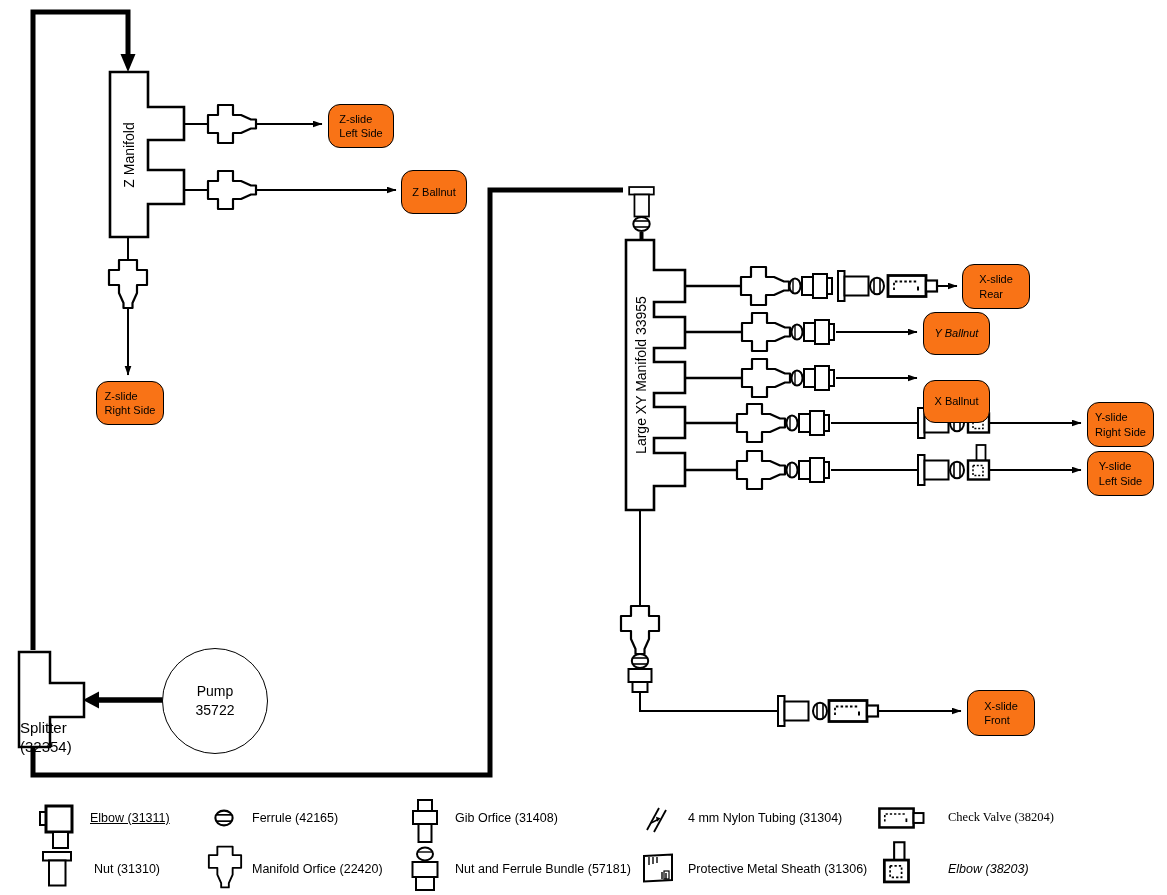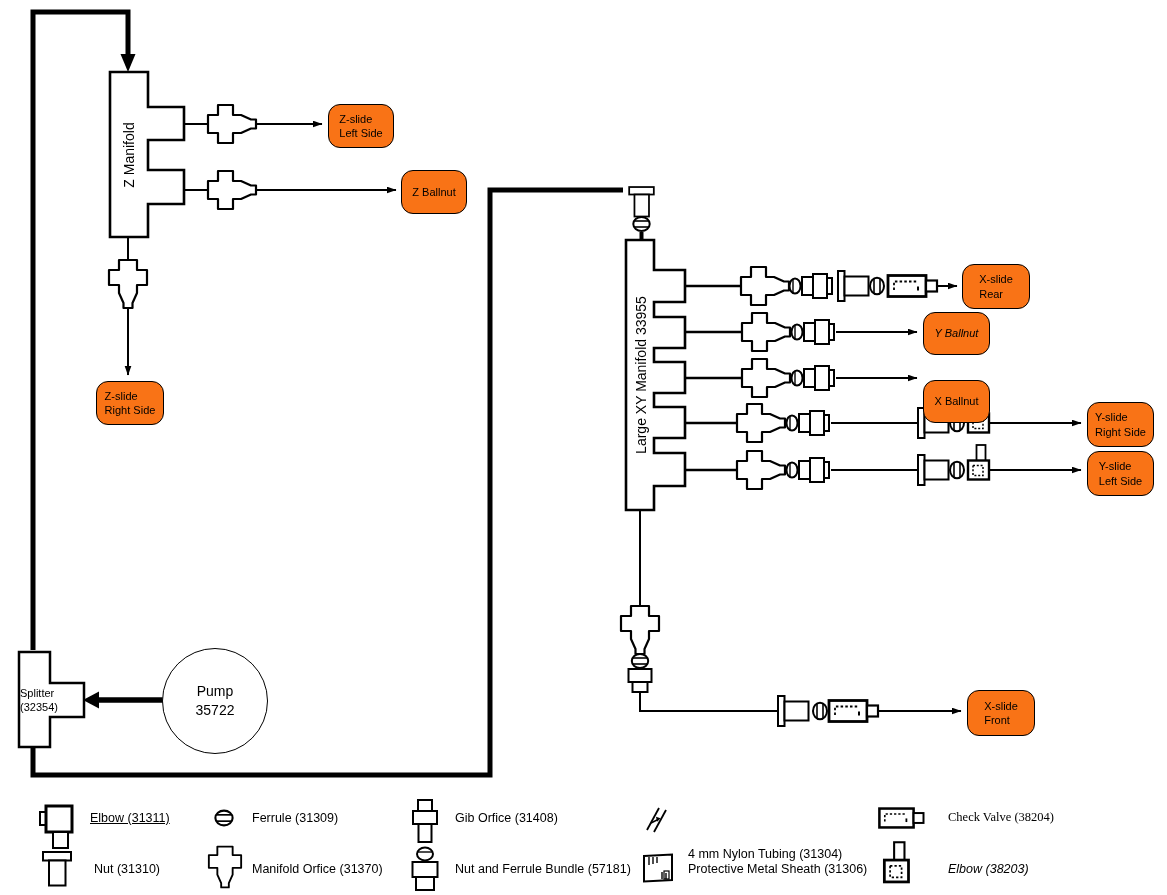--- a/index.html
+++ b/index.html
@@ -7,22 +7,22 @@
          font-family:"Liberation Sans",sans-serif;color:#000;overflow:hidden;}
   svg{position:absolute;left:0;top:0;}
   .node{position:absolute;border:1.6px solid #000;border-radius:12px;background:#f97316;
         display:flex;align-items:center;justify-content:center;text-align:left;
         font-size:11px;line-height:1.3;white-space:pre-line;}
   .vlabel{position:absolute;display:flex;align-items:center;justify-content:center;
           transform:rotate(-90deg);font-size:14px;white-space:nowrap;}
   .pump{position:absolute;border:1.6px solid #000;border-radius:50%;background:#fff;
         display:flex;align-items:center;justify-content:center;text-align:center;
         font-size:14px;line-height:1.35;white-space:pre-line;}
-  .splitter-label{position:absolute;font-size:11px;line-height:1.25;text-align:left;
-        white-space:pre-line;}
+  .splitter-label{position:absolute;font-size:15px;line-height:1.25;text-align:left;
+        white-space:pre-line;margin-top:32px;}
   .legend-label{position:absolute;font-size:12.5px;line-height:16px;white-space:nowrap;}
 </style>
 </head>
 <body>
 
 <div id="stage">
 
 <svg width="1167" height="895" viewBox="0 0 1167 895">
   <defs>
     <marker id="arr" markerWidth="14" markerHeight="10" refX="9.5" refY="3.5" orient="auto" markerUnits="userSpaceOnUse">
@@ -234,23 +234,23 @@
   <div class="node" style="left:923px;top:312px;width:65px;height:41px;font-style:italic;">Y Ballnut</div>
   <div class="node" style="left:923px;top:357px;width:65px;height:41px;margin-top:23px;">X Ballnut</div>
   <div class="node" style="left:1087px;top:402px;width:65px;height:43px;">Y-slide
 Right Side</div>
   <div class="node" style="left:1087px;top:451px;width:65px;height:43px;">Y-slide
 Left Side</div>
   <div class="node" style="left:967px;top:690px;width:66px;height:44px;">X-slide
 Front</div>
 
   <div class="legend-label" style="left:90px;top:810px;text-decoration:underline;">Elbow (31311)</div>
-  <div class="legend-label" style="left:252px;top:810px;">Ferrule (31309)</div>
+  <div class="legend-label" style="left:252px;top:810px;">Ferrule (42165)</div>
   <div class="legend-label" style="left:455px;top:810px;">Gib Orfice (31408)</div>
-  <div class="legend-label" style="left:688px;top:810px;margin-top:36px;">4 mm Nylon Tubing (31304)</div>
+  <div class="legend-label" style="left:688px;top:810px;">4 mm Nylon Tubing (31304)</div>
   <div class="legend-label" style="left:948px;top:809px;font-family:Liberation Serif, serif;">Check Valve (38204)</div>
   <div class="legend-label" style="left:94px;top:861px;">Nut (31310)</div>
-  <div class="legend-label" style="left:252px;top:861px;">Manifold Orfice (31370)</div>
+  <div class="legend-label" style="left:252px;top:861px;">Manifold Orfice (22420)</div>
   <div class="legend-label" style="left:455px;top:861px;">Nut and Ferrule Bundle (57181)</div>
   <div class="legend-label" style="left:688px;top:861px;">Protective Metal Sheath (31306)</div>
   <div class="legend-label" style="left:948px;top:861px;font-style:italic;">Elbow (38203)</div>
 
 </div>
 
 </body></html>

